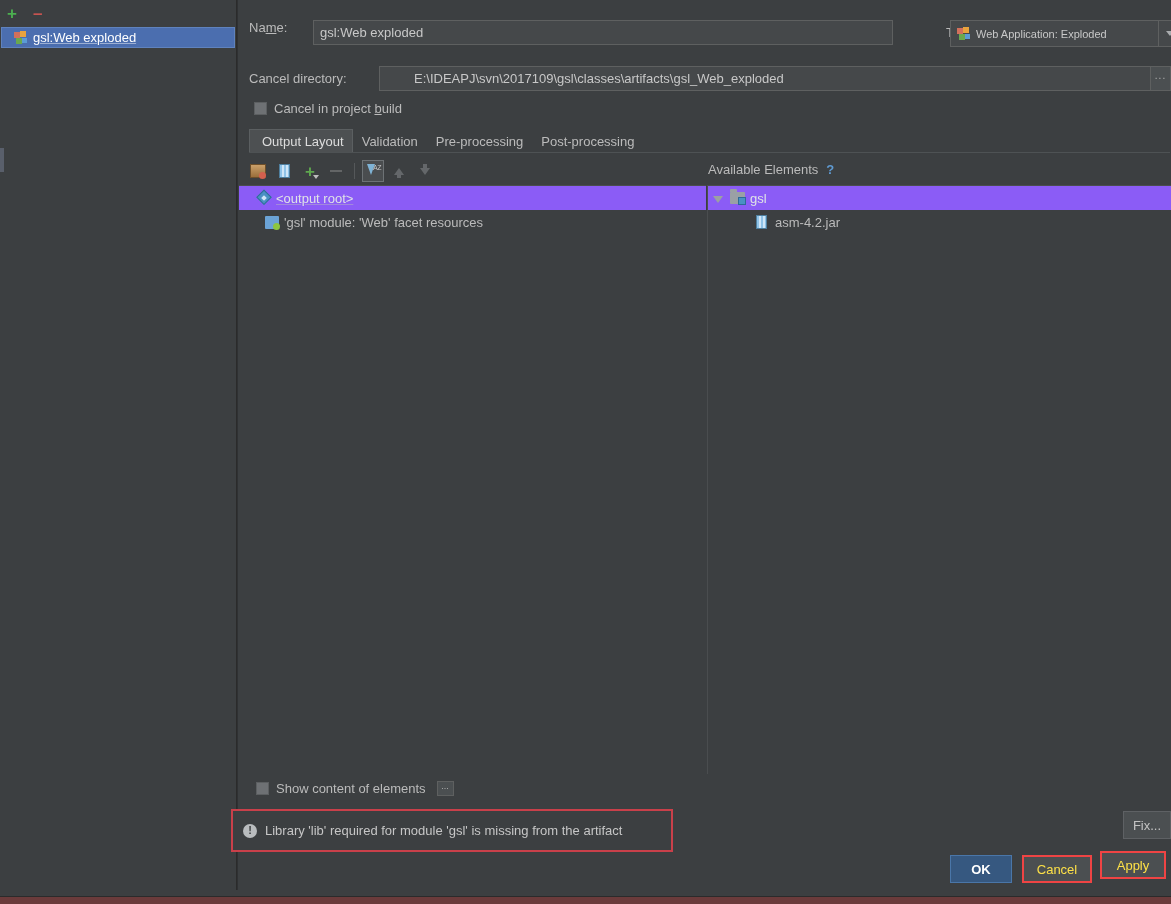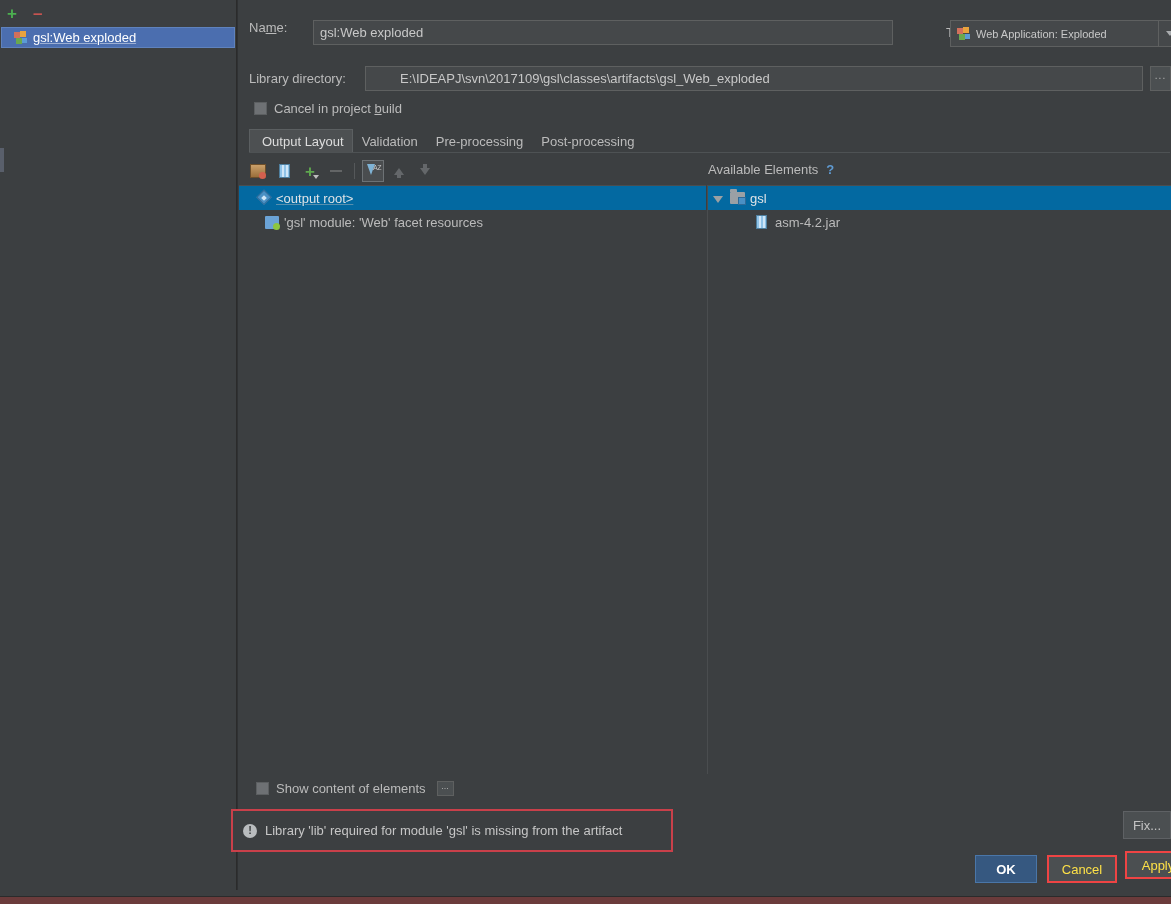--- a/index.html
+++ b/index.html
@@ -197,21 +197,21 @@
 
   #row-output {
     position: absolute;
     left: 11px; top: 66px;
     width: 921px;
     height: 26px;
   }
   #output-label { position: absolute; left: 0; top: 5px; }
   #output-input {
     position: absolute;
-    left: 116px;
+    left: 130px;
     width: 778px;
     padding-left: 34px;
   }
   .browse-btn {
     position: absolute;
     width: 21px;
     height: 25px;
     background: #4b4f51;
     border: 1px solid #5e6060;
     box-sizing: border-box;
@@ -427,21 +427,21 @@
     display: flex;
     align-items: center;
     gap: 5px;
     box-sizing: border-box;
     padding-right: 4px;
     font-size: 13px;
     color: #bbbbbb;
     white-space: nowrap;
   }
   .tree-row.sel {
-    background: #0369a1;
+    background: #8b5cf6;
     color: #dfe3e6;
   }
   .tw {
     width: 13px; height: 13px;
     flex: 0 0 auto;
     position: relative;
   }
   .tw.collapsed::after {
     content:"";
     position: absolute;
@@ -612,21 +612,20 @@
     align-items: center;
     justify-content: center;
   }
 
   
   #footer {
     position: absolute;
     left: 0; bottom: 9px;
     width: 967px;
     height: 48px;
-    margin-left: 25px;
   }
   .btn {
     position: absolute;
     height: 28px;
     box-sizing: border-box;
     font-size: 13px;
     display: flex;
     align-items: center;
     justify-content: center;
     background: #4b4f51;
@@ -690,21 +689,21 @@
       <span class="icon-artifact">
           <i></i>
           <u></u>
         </span>
       <span class="combo-text">Web Application: Exploded</span>
       <span class="combo-arrow-btn"></span>
     </div>
   </div>
 
   <div id="row-output">
-    <span id="output-label" class="field-label">Library directory:</span>
+    <span id="output-label" class="field-label">Cancel directory:</span>
     <input id="output-input" class="text-field" type="text" value="E:\IDEAPJ\svn\2017109\gsl\classes\artifacts\gsl_Web_exploded" style="">
     <div id="output-browse" class="browse-btn">...</div>
   </div>
 
   <div id="row-include" class="cb-row">
     <span class="checkbox"></span>
     <span class="field-label"><span>Cancel in project </span><span class="mn">b</span><span>uild</span></span>
   </div>
 
   <div id="tabs">

